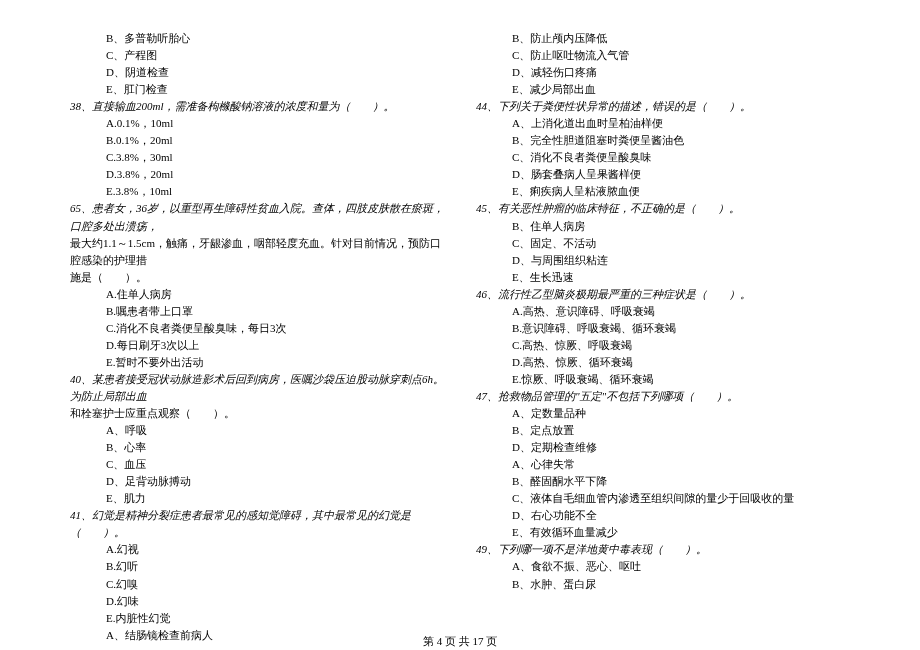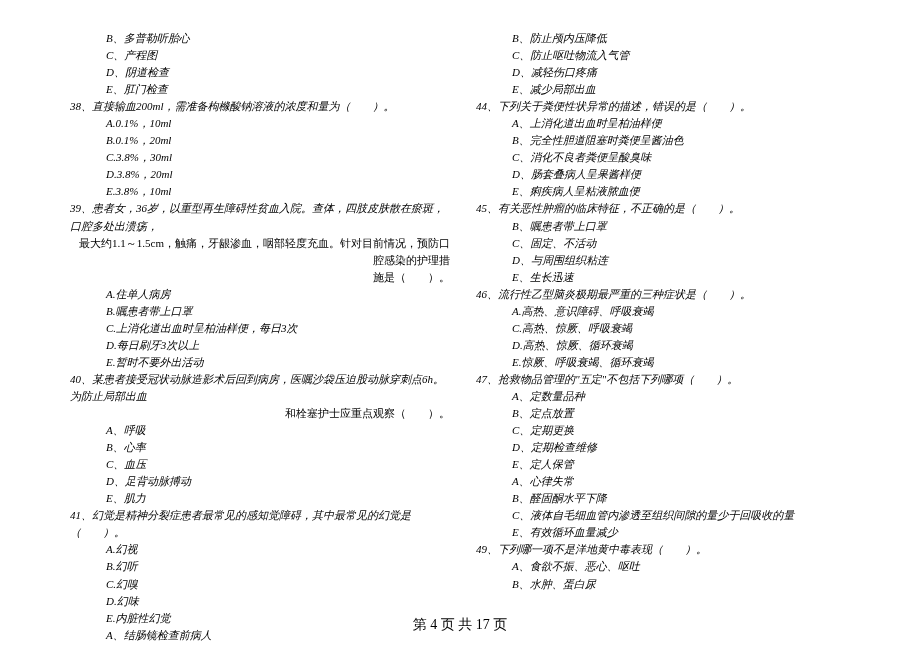--- a/index.html
+++ b/index.html
@@ -16,56 +16,56 @@
   }
   .page {
     display: flex;
     padding: 30px 58px 0 58px;
   }
   .col {
     width: 50%;
   }
   .col-left { padding-right: 10px; }
   .col-right { padding-left: 4px; }
-  .opt { padding-left: 48px; font-style: italic; }
+  .opt { padding-left: 48px; }
   .q   { padding-left: 12px; font-style: italic; }
-  .q-cont { padding-left: 12px; text-align: right; }
+  .q-cont { padding-left: 12px; }
   .footer {
     position: absolute;
-    bottom: 14px;
+    bottom: 0;
     left: 0;
     width: 100%;
     text-align: center;
-    font-size: 14px;
+    font-size: 11px;
   }
 </style>
 </head>
 <body>
 
 <div class="page">
 
   <div class="col col-left">
     <div class="opt">B、多普勒听胎心</div>
     <div class="opt">C、产程图</div>
     <div class="opt">D、阴道检查</div>
     <div class="opt">E、肛门检查</div>
 
     <div class="q">38、直接输血200ml，需准备枸橼酸钠溶液的浓度和量为（　　）。</div>
     <div class="opt">A.0.1%，10ml</div>
     <div class="opt">B.0.1%，20ml</div>
     <div class="opt">C.3.8%，30ml</div>
     <div class="opt">D.3.8%，20ml</div>
     <div class="opt">E.3.8%，10ml</div>
 
-    <div class="q">39、患者女，36岁，以重型再生障碍性贫血入院。查体，四肢皮肤散在瘀斑，口腔多处出溃疡，</div>
+    <div class="q">65、患者女，36岁，以重型再生障碍性贫血入院。查体，四肢皮肤散在瘀斑，口腔多处出溃疡，</div>
     <div class="q-cont">最大约1.1～1.5cm，触痛，牙龈渗血，咽部轻度充血。针对目前情况，预防口腔感染的护理措</div>
     <div class="q-cont">施是（　　）。</div>
     <div class="opt">A.住单人病房</div>
     <div class="opt">B.嘱患者带上口罩</div>
-    <div class="opt">C.上消化道出血时呈柏油样便，每日3次</div>
+    <div class="opt">C.消化不良者粪便呈酸臭味，每日3次</div>
     <div class="opt">D.每日刷牙3次以上</div>
     <div class="opt">E.暂时不要外出活动</div>
 
     <div class="q">40、某患者接受冠状动脉造影术后回到病房，医嘱沙袋压迫股动脉穿刺点6h。为防止局部出血</div>
     <div class="q-cont">和栓塞护士应重点观察（　　）。</div>
     <div class="opt">A、呼吸</div>
     <div class="opt">B、心率</div>
     <div class="opt">C、血压</div>
     <div class="opt">D、足背动脉搏动</div>
     <div class="opt">E、肌力</div>
@@ -88,41 +88,41 @@
     <div class="opt">E、减少局部出血</div>
 
     <div class="q">44、下列关于粪便性状异常的描述，错误的是（　　）。</div>
     <div class="opt">A、上消化道出血时呈柏油样便</div>
     <div class="opt">B、完全性胆道阻塞时粪便呈酱油色</div>
     <div class="opt">C、消化不良者粪便呈酸臭味</div>
     <div class="opt">D、肠套叠病人呈果酱样便</div>
     <div class="opt">E、痢疾病人呈粘液脓血便</div>
 
     <div class="q">45、有关恶性肿瘤的临床特征，不正确的是（　　）。</div>
-    <div class="opt">B、嘱患者带上口罩</div>
+    <div class="opt">B、住单人病房</div>
     <div class="opt">C、固定、不活动</div>
     <div class="opt">D、与周围组织粘连</div>
     <div class="opt">E、生长迅速</div>
 
     <div class="q">46、流行性乙型脑炎极期最严重的三种症状是（　　）。</div>
     <div class="opt">A.高热、意识障碍、呼吸衰竭</div>
+    <div class="opt">B.意识障碍、呼吸衰竭、循环衰竭</div>
     <div class="opt">C.高热、惊厥、呼吸衰竭</div>
     <div class="opt">D.高热、惊厥、循环衰竭</div>
     <div class="opt">E.惊厥、呼吸衰竭、循环衰竭</div>
 
     <div class="q">47、抢救物品管理的"五定"不包括下列哪项（　　）。</div>
     <div class="opt">A、定数量品种</div>
     <div class="opt">B、定点放置</div>
-    <div class="opt">C、定期更换</div>
     <div class="opt">D、定期检查维修</div>
-    <div class="opt">E、定人保管</div>
 
     <div class="opt">A、心律失常</div>
     <div class="opt">B、醛固酮水平下降</div>
     <div class="opt">C、液体自毛细血管内渗透至组织间隙的量少于回吸收的量</div>
+    <div class="opt">D、右心功能不全</div>
     <div class="opt">E、有效循环血量减少</div>
 
     <div class="q">49、下列哪一项不是洋地黄中毒表现（　　）。</div>
     <div class="opt">A、食欲不振、恶心、呕吐</div>
     <div class="opt">B、水肿、蛋白尿</div>
 
   </div>
 
 </div>
 

